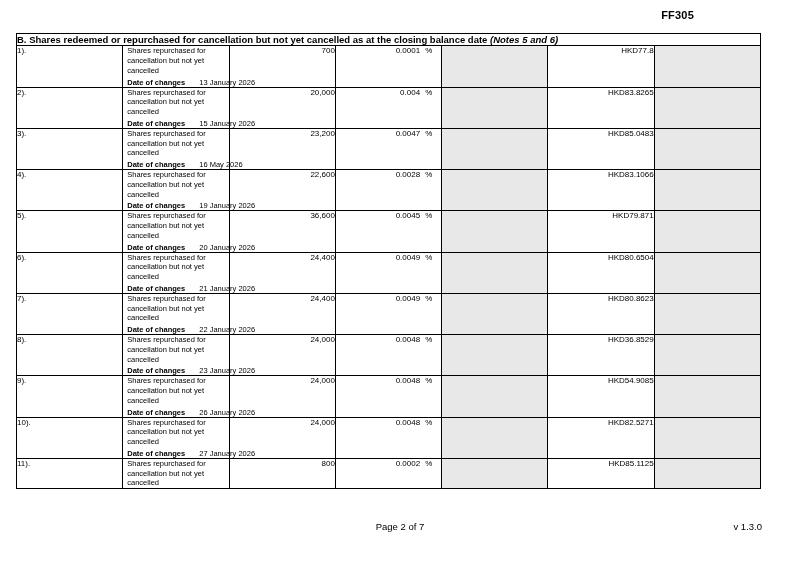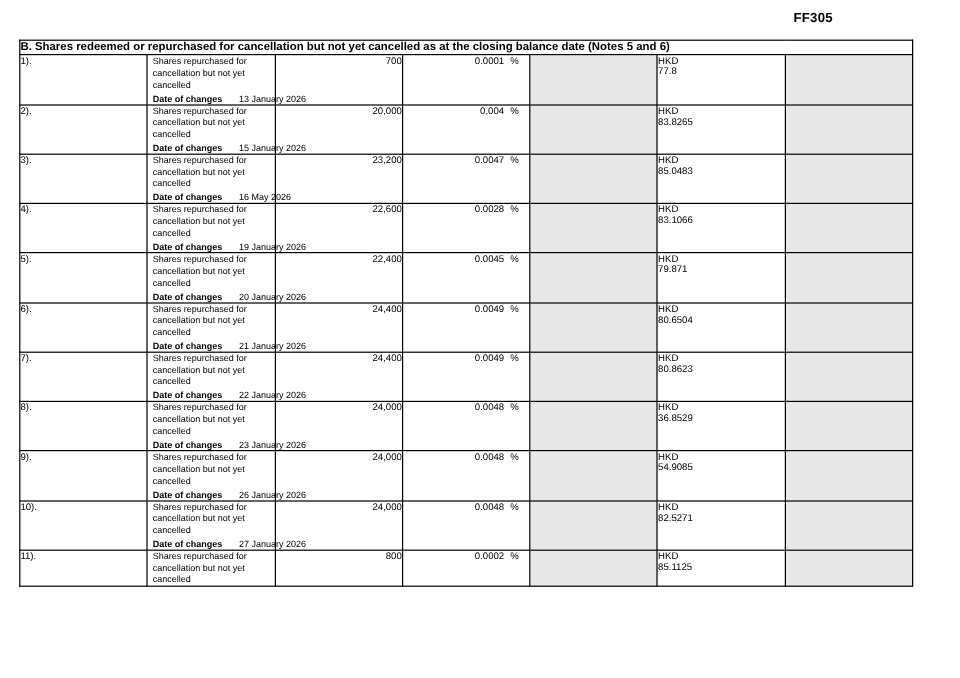--- a/index.html
+++ b/index.html
@@ -45,20 +45,21 @@
     padding: 0;
     vertical-align: top;
   }
   .section-header {
     font-size: 9.5px;
     font-weight: bold;
     padding: 5px 6px 5px 6px;
     line-height: 1.2;
   }
   .section-header .ital {
+    font-style: italic;
   }
   .row-num {
     font-size: 8px;
     padding: 6px 0 0 4px;
     width: 24px;
     font-weight: normal;
   }
   .desc-cell {
     width: 248px;
     padding: 6px 4px 5px 6px;
@@ -115,21 +116,20 @@
   .cur-cell {
     width: 104px;
     font-size: 8px;
     padding: 6px 4px 0 4px;
     position: relative;
   }
   .cur-cell .curwrap {
     display: flex;
     justify-content: flex-end;
     align-items: baseline;
-    flex-direction: column;
   }
   .cur-cell .cur {
     text-align: left;
   }
   .cur-cell .amt {
     text-align: right;
   }
   .blank-cell2 {
     width: 79px;
   }
@@ -257,21 +257,21 @@
               </div>
             </td>
             <td class="blank-cell2 shaded"></td>
           </tr>
           <tr>
             <td class="row-num">5).</td>
             <td class="desc-cell">
               <div class="desc-line">Shares repurchased for cancellation but not yet cancelled</div>
               <div class="date-line"><span>Date of changes</span><span class="date-val">20 January 2026</span></div>
             </td>
-            <td class="num-cell">22,400</td>
+            <td class="num-cell">36,600</td>
             <td class="pct-cell">
               <div class="pctwrap">
                 <span class="pctval">0.0045</span>
                 <span class="pctsym">%</span>
               </div>
             </td>
             <td class="blank-cell shaded"></td>
             <td class="cur-cell">
               <div class="curwrap">
                 <span class="cur">HKD</span>
@@ -408,14 +408,18 @@
                 <span class="cur">HKD</span>
                 <span class="amt">85.1125</span>
               </div>
             </td>
             <td class="blank-cell2 shaded"></td>
           </tr>
         </tbody>
     </table>
   </div>
 
+  <div class="footer">
+    <div class="page-num">Page 2 of 7</div>
+    <div class="version">v 1.3.0</div>
+  </div>
 
 </div>
 
 </body></html>

